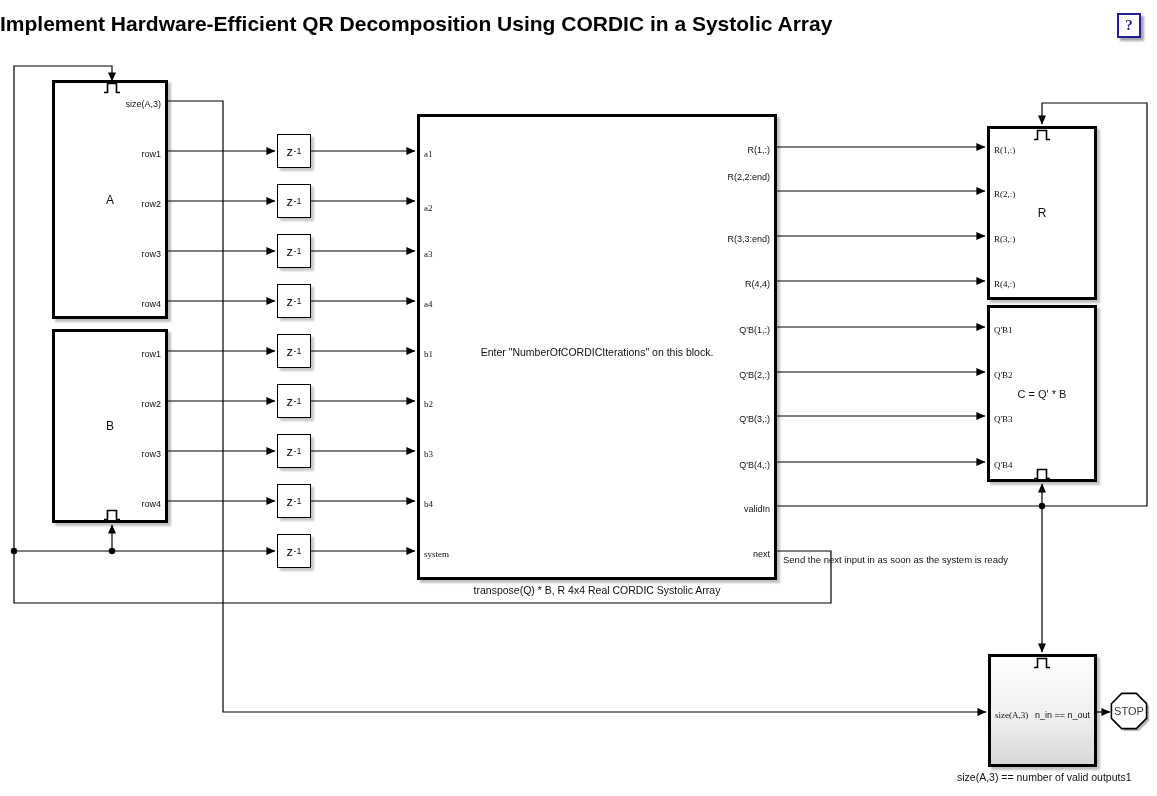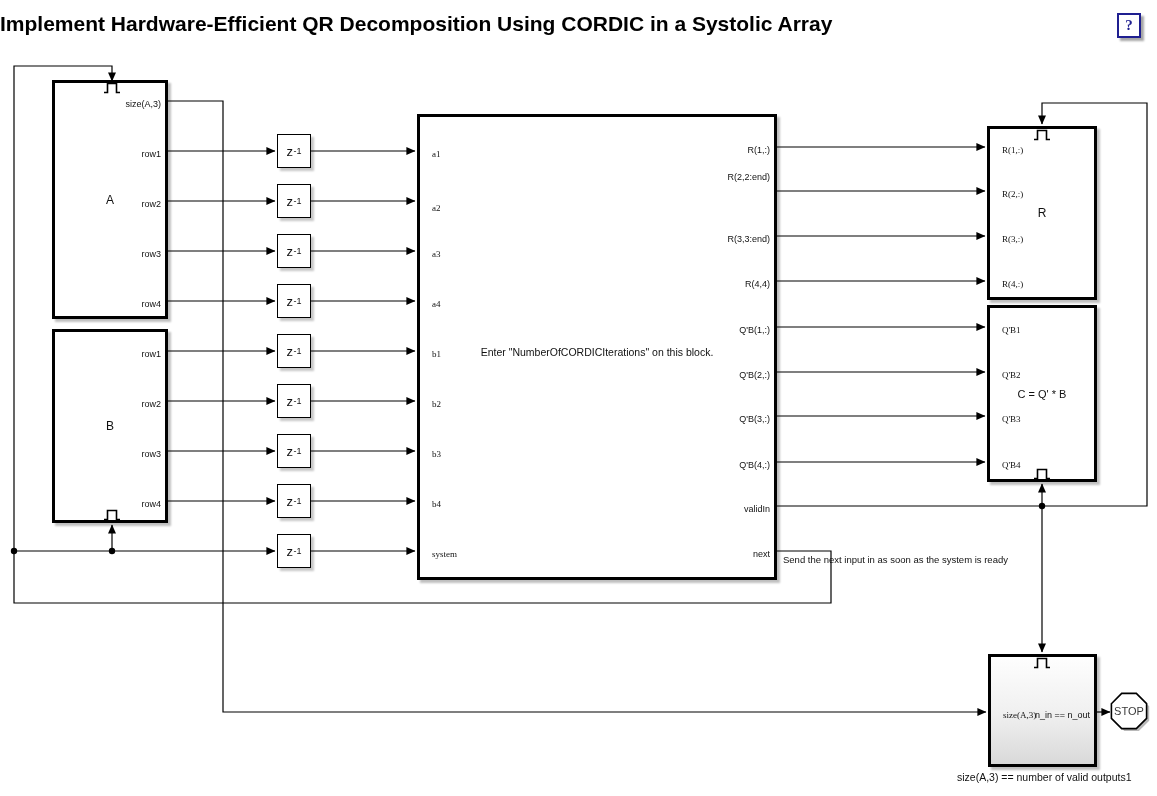--- a/index.html
+++ b/index.html
@@ -21,21 +21,21 @@
   .block{
     position:absolute;background:#fff;border:3px solid #000;box-sizing:border-box;
     box-shadow:3px 3px 2px rgba(0,0,0,0.25);
   }
   .block-label{
     position:absolute;left:0;right:0;top:50%;transform:translateY(-50%);
     text-align:center;font-size:12px;color:#111;
   }
   .port{
     position:absolute;font-size:9px;line-height:10px;color:#111;
-    transform:translateY(-50%);white-space:nowrap;margin-left:8px;
+    transform:translateY(-50%);white-space:nowrap;
   }
   .port.in{left:4px;font-family:Liberation Serif, serif;}
   .port.out{right:4px;}
   .zblock{
     position:absolute;left:277px;width:34px;height:34px;background:#fff;
     border:1.5px solid #000;box-sizing:border-box;
     box-shadow:3px 3px 2px rgba(0,0,0,0.22);
     display:flex;align-items:center;justify-content:center;
     font-size:13px;color:#111;
   }
@@ -130,20 +130,21 @@
     <span class="port out" style="top:60px">R(2,2:end)</span>
     <span class="port out" style="top:122px">R(3,3:end)</span>
     <span class="port out" style="top:167px">R(4,4)</span>
     <span class="port out" style="top:213px">Q'B(1,:)</span>
     <span class="port out" style="top:258px">Q'B(2,:)</span>
     <span class="port out" style="top:302px">Q'B(3,:)</span>
     <span class="port out" style="top:348px">Q'B(4,:)</span>
     <span class="port out" style="top:392px">validIn</span>
     <span class="port out" style="top:437px">next</span>
   </div>
+  <div class="caption" style="left:417px;top:584px;width:360px;">transpose(Q) * B, R 4x4 Real CORDIC Systolic Array</div>
 
   <div class="block" style="left:987px;top:126px;width:110px;height:174px;">
     <div class="block-label">R</div>
     <span class="port in" style="top:21px">R(1,:)</span>
     <span class="port in" style="top:65px">R(2,:)</span>
     <span class="port in" style="top:110px">R(3,:)</span>
     <span class="port in" style="top:155px">R(4,:)</span>
   </div>
 
   <div class="block" style="left:987px;top:305px;width:110px;height:177px;">

